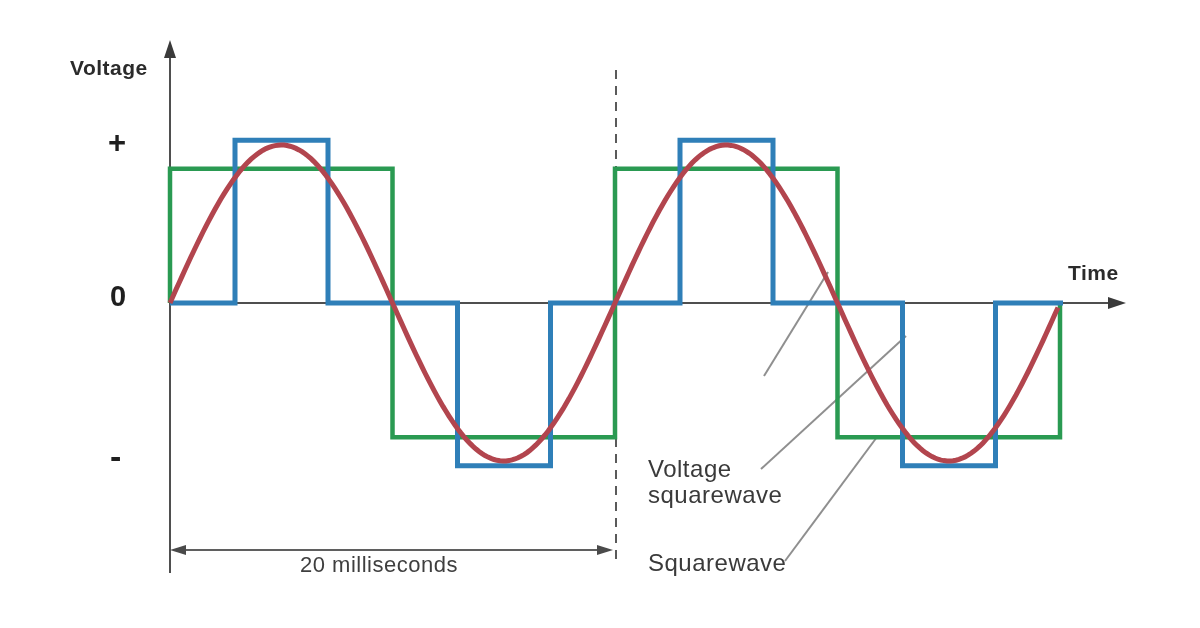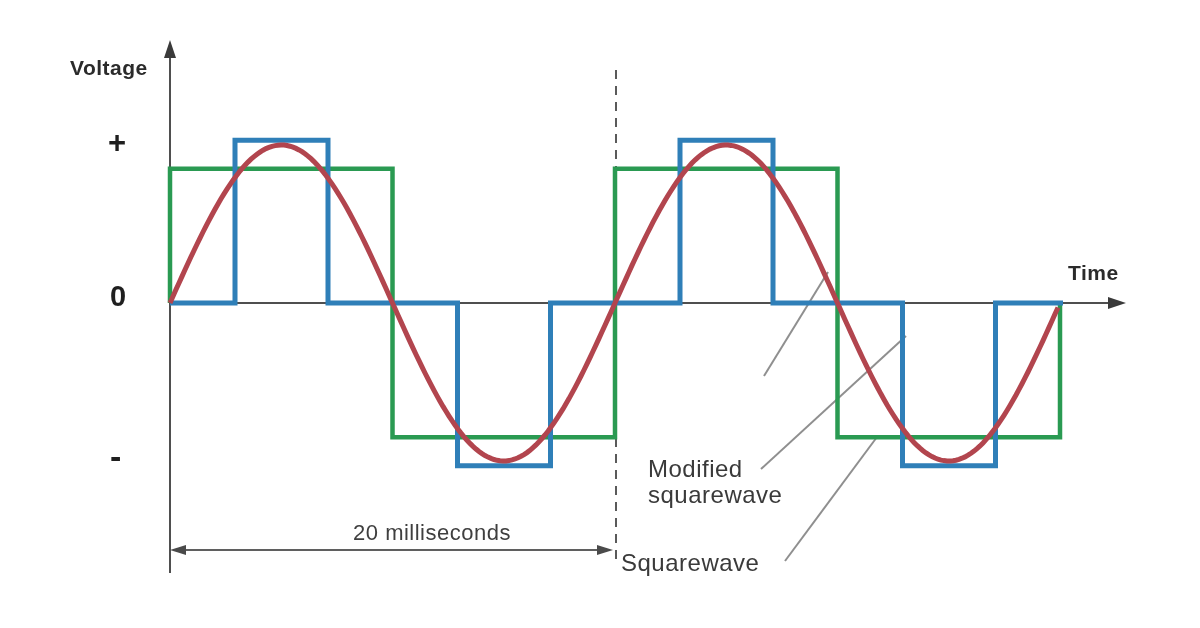--- a/index.html
+++ b/index.html
@@ -33,31 +33,32 @@
   }
   .annot {
     font-size: 24px;
     color: #3a3a3a;
     letter-spacing: 0.5px;
   }
   .wrap { white-space: normal; line-height: 26px; }
   .period-label {
     font-size: 22px;
     color: #3f3f3f;
-    text-align: center;
+    text-align: left;
     letter-spacing: 0.5px;
+    margin-top: 32px;
   }
   #voltage-label { left: 70px;  top: 56px; }
   #time-label    { left: 1068px; top: 261px; text-align: right; }
   #tick-plus     { left: 108px; top: 125px; font-size: 31px; }
   #tick-zero     { left: 110px; top: 280px; font-size: 29px; }
   #tick-minus    { left: 110px; top: 437px; font-size: 34px; }
   #label-sine     { left: 648px; top: 365px; }
   #label-modified { left: 648px; top: 456px; width: 150px; }
-  #label-square   { left: 621px; top: 549px; }
+  #label-square   { left: 648px; top: 549px; }
   #period-label   { left: 300px; top: 520px; width: 264px; }
 </style>
 </head>
 <body>
 
 <div class="canvas">
 
   <svg width="1200" height="628" viewBox="0 0 1200 628">
 
     <g>
@@ -88,17 +89,17 @@
       </g>
   </svg>
 
   <div class="lbl axis-title" id="voltage-label">Voltage</div>
   <div class="lbl axis-title" id="time-label">Time</div>
 
   <div class="lbl tick" id="tick-plus">+</div>
   <div class="lbl tick" id="tick-zero">0</div>
   <div class="lbl tick" id="tick-minus">-</div>
 
-  <div class="lbl annot wrap" id="label-modified">Modified squarewave</div>
+  <div class="lbl annot wrap" id="label-modified">Voltage squarewave</div>
   <div class="lbl annot" id="label-square">Squarewave</div>
 
   <div class="lbl period-label" id="period-label">20 milliseconds</div>
 </div>
 
 </body></html>

